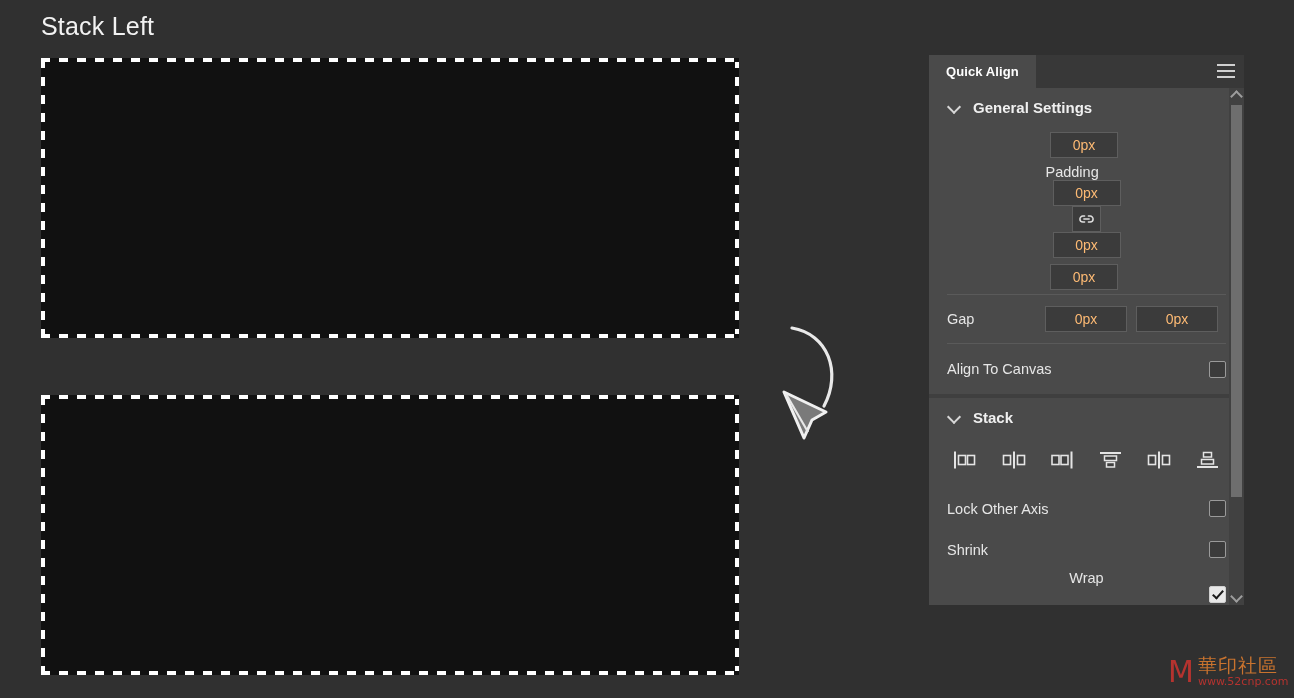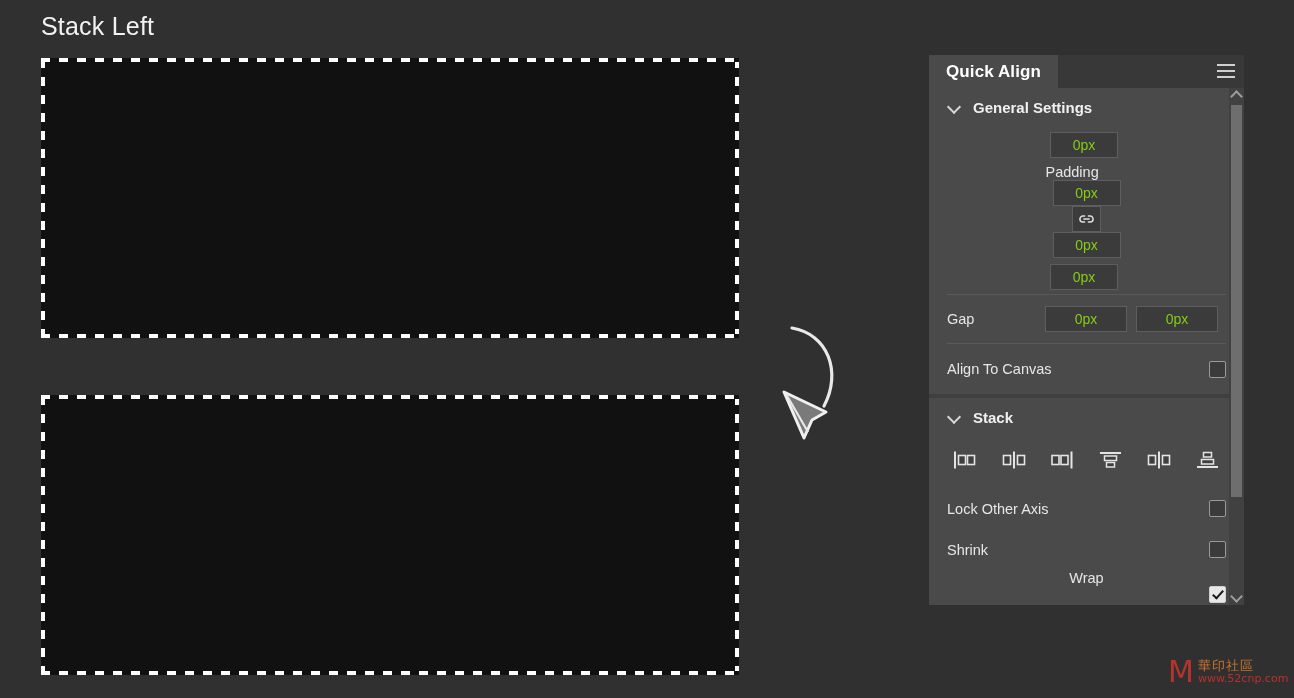--- a/index.html
+++ b/index.html
@@ -76,21 +76,21 @@
     background: #383838;
   }
   .panel-tab {
     position: absolute;
     left: 0; top: 0;
     height: 33px;
     padding: 0 17px;
     display: flex; align-items: center;
     background: #4a4a4a;
     color: #ffffff;
-    font-size: 17px;
+    font-size: 13px;
     font-weight: bold;
     letter-spacing: .1px;
   }
   .panel-menu-btn {
     position: absolute;
     right: 9px; top: 9px;
     width: 18px; height: 14px;
     display: flex; flex-direction: column; justify-content: space-between;
   }
   .panel-menu-btn i {
@@ -144,21 +144,21 @@
     display: flex; align-items: center;
     padding: 0 18px;
     color: #e6e6e6;
     font-size: 14.5px;
   }
   .row-label { flex: 0 0 auto; }
 
   .num {
     background: #3b3b3b;
     border: 1px solid #5e5e5e;
-    color: #84cc16;
+    color: #fdba74;
     font-size: 14px;
     height: 26px;
     display: flex; align-items: center; justify-content: center;
     box-sizing: border-box;
   }
   .linkbtn {
     background: #3b3b3b;
     border: 1px solid #5e5e5e;
     width: 29px; height: 26px;
     display: flex; align-items: center; justify-content: center;
@@ -241,21 +241,21 @@
   }
   .wm-logo {
     font-size: 30px;
     color: #b5332f;
     font-family: "DejaVu Sans", sans-serif;
     line-height: 1;
     margin-right: 4px;
   }
   .wm-right { display: flex; flex-direction: column; }
   .wm-cn {
-    font-size: 13px;
+    font-size: 19px;
     color: #c9732e;
     letter-spacing: 1px;
     font-family: "DejaVu Sans", sans-serif;
     line-height: 1.05;
   }
   .wm-url {
     font-size: 11px;
     color: #b5332f;
     font-family: "DejaVu Sans", sans-serif;
     line-height: 1.1;

